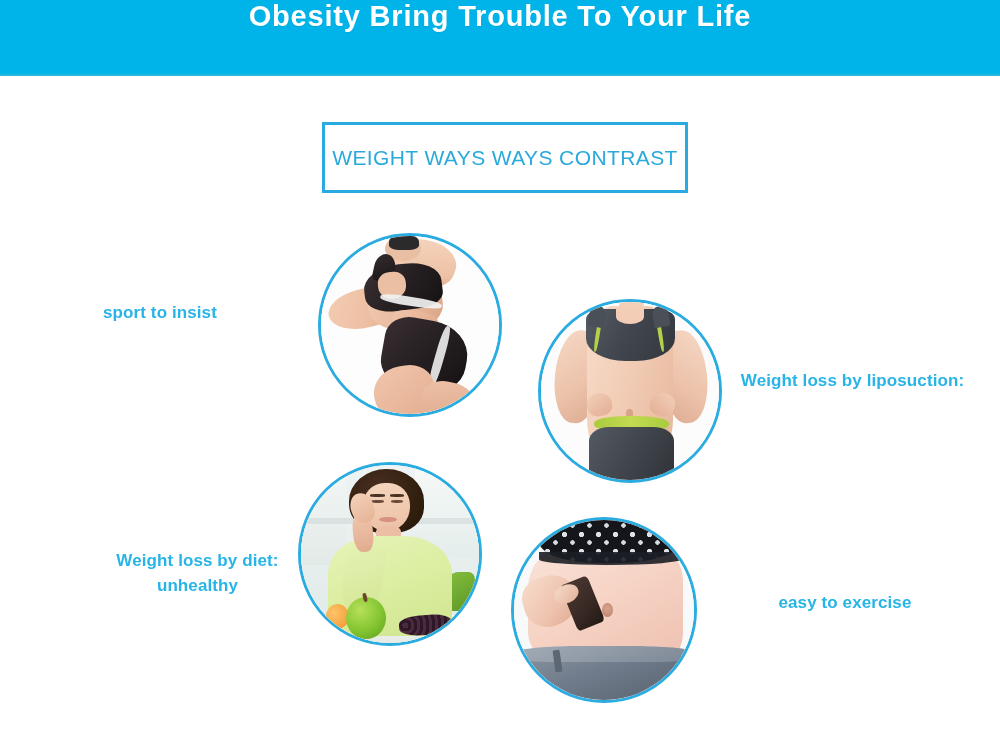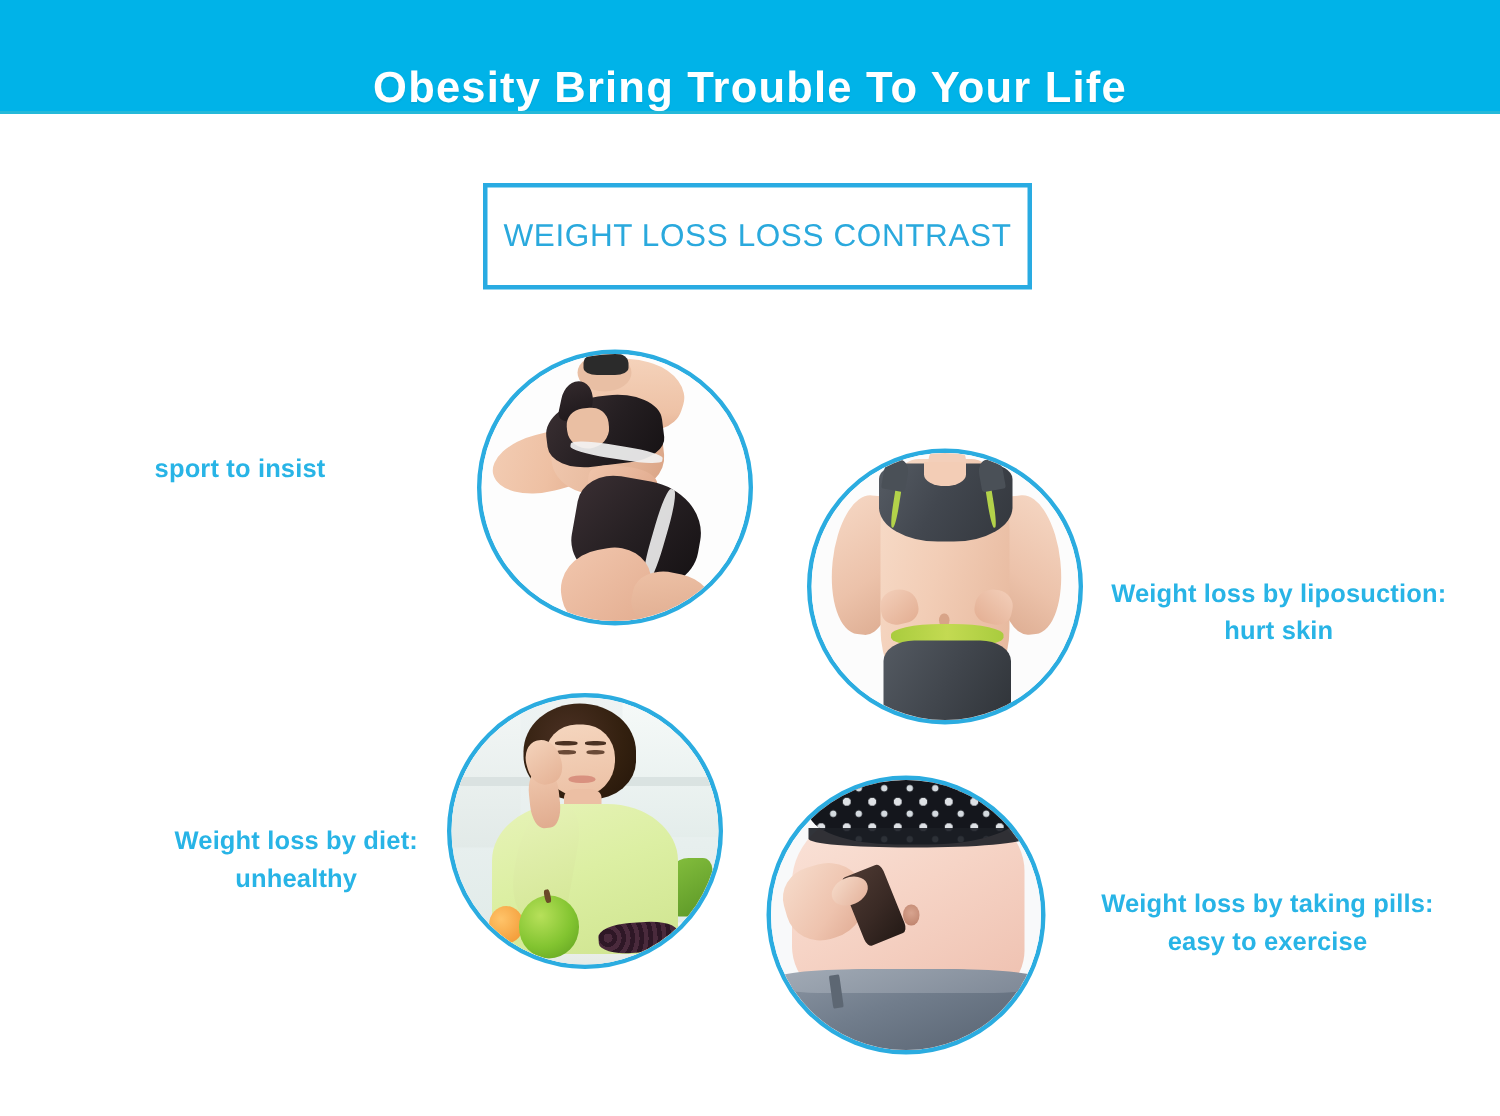--- a/index.html
+++ b/index.html
@@ -13,21 +13,21 @@
   }
 
   
   .banner {
     position: absolute; left: 0; top: 0;
     width: 1000px; height: 76px;
     background: #00b3e8;
   }
   .banner-inner {
     width: 100%; height: 100%;
-    display: flex; align-items: flex-end; justify-content: center;
+    display: flex; align-items: flex-start; justify-content: center;
   }
   .banner-title {
     color: #ffffff;
     font-size: 29px;
     font-weight: 600;
     letter-spacing: 0.8px;
     text-align: center;
     white-space: nowrap;
     text-shadow: 0 1px 1px rgba(0,0,0,0.06);
   }
@@ -401,36 +401,36 @@
     color: #28b4e6;
     font-size: 17px;
     font-weight: bold;
     line-height: 25px;
     text-align: center;
     letter-spacing: 0.1px;
   }
   .label .l1, .label .l2 { display: block; white-space: nowrap; }
 
   #label-sport       { left: 10px;  top: 300px; width: 300px; }
-  #label-liposuction { left: 715px; top: 383px; width: 275px; }
+  #label-liposuction { left: 715px; top: 368px; width: 275px; }
   #label-diet        { left: 85px;  top: 548px; width: 225px; }
   #label-pills       { left: 700px; top: 590px; width: 290px; }
 </style>
 </head>
 <body>
 
 <div class="banner">
   <div class="banner-inner">
     <h1 class="banner-title">Obesity Bring Trouble To Your Life</h1>
   </div>
 </div>
 <div class="banner-underline"></div>
 
 <div class="title-box">
-  <span class="title-box-text">WEIGHT LOSS LOSS CONTRAST</span>
+  <span class="title-box-text">WEIGHT WAYS WAYS CONTRAST</span>
 </div>
 
 <div class="photo" id="photo-sport">
   <div class="scene sc-sport">
     <div class="sp-arm-back"></div>
     <div class="sp-arm-up"></div>
     <div class="sp-head"></div>
     <div class="sp-hair"></div>
     <div class="sp-torso"></div>
     <div class="sp-bra"></div>
@@ -505,24 +505,22 @@
     <div class="pl-thumb"></div>
   </div>
 </div>
 
 <div class="label" id="label-sport">
   <span class="l2">sport to insist</span>
 </div>
 
 <div class="label" id="label-liposuction">
   <span class="l1">Weight loss by liposuction:</span>
-  <span class="l2">hurt skin</span>
 </div>
 
 <div class="label" id="label-diet">
   <span class="l1">Weight loss by diet:</span>
   <span class="l2">unhealthy</span>
 </div>
 
 <div class="label" id="label-pills">
-  <span class="l1">Weight loss by taking pills:</span>
   <span class="l2">easy to exercise</span>
 </div>
 
 </body></html>

